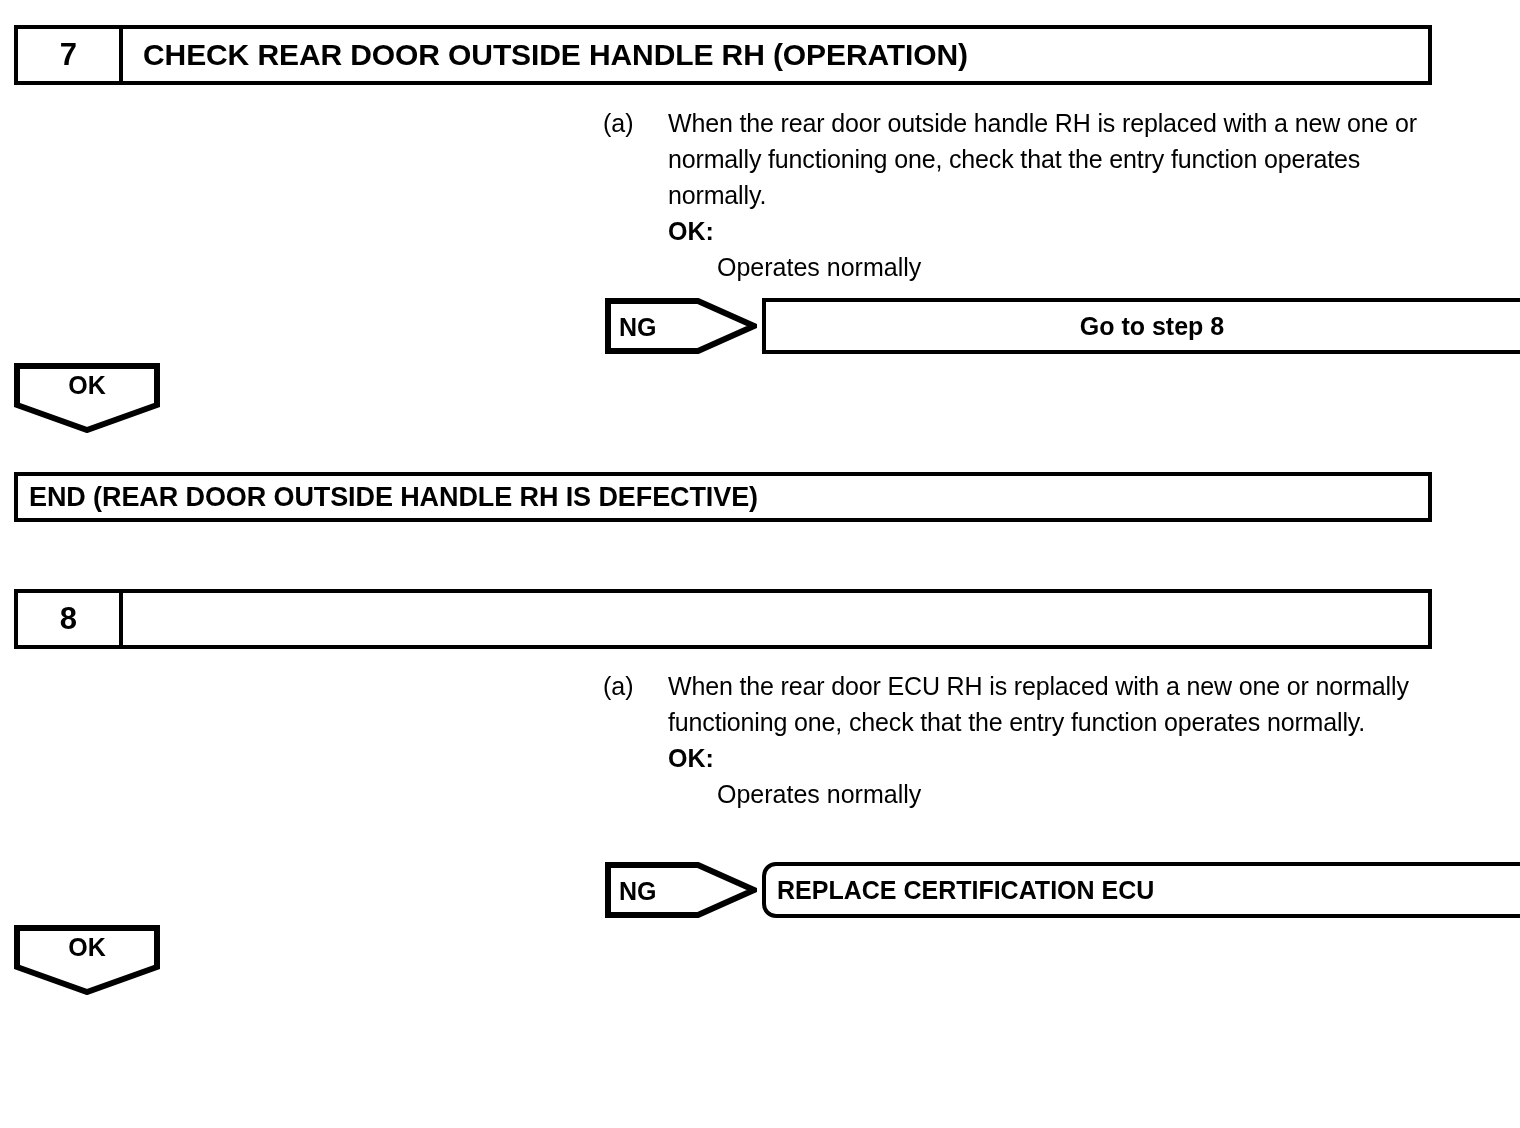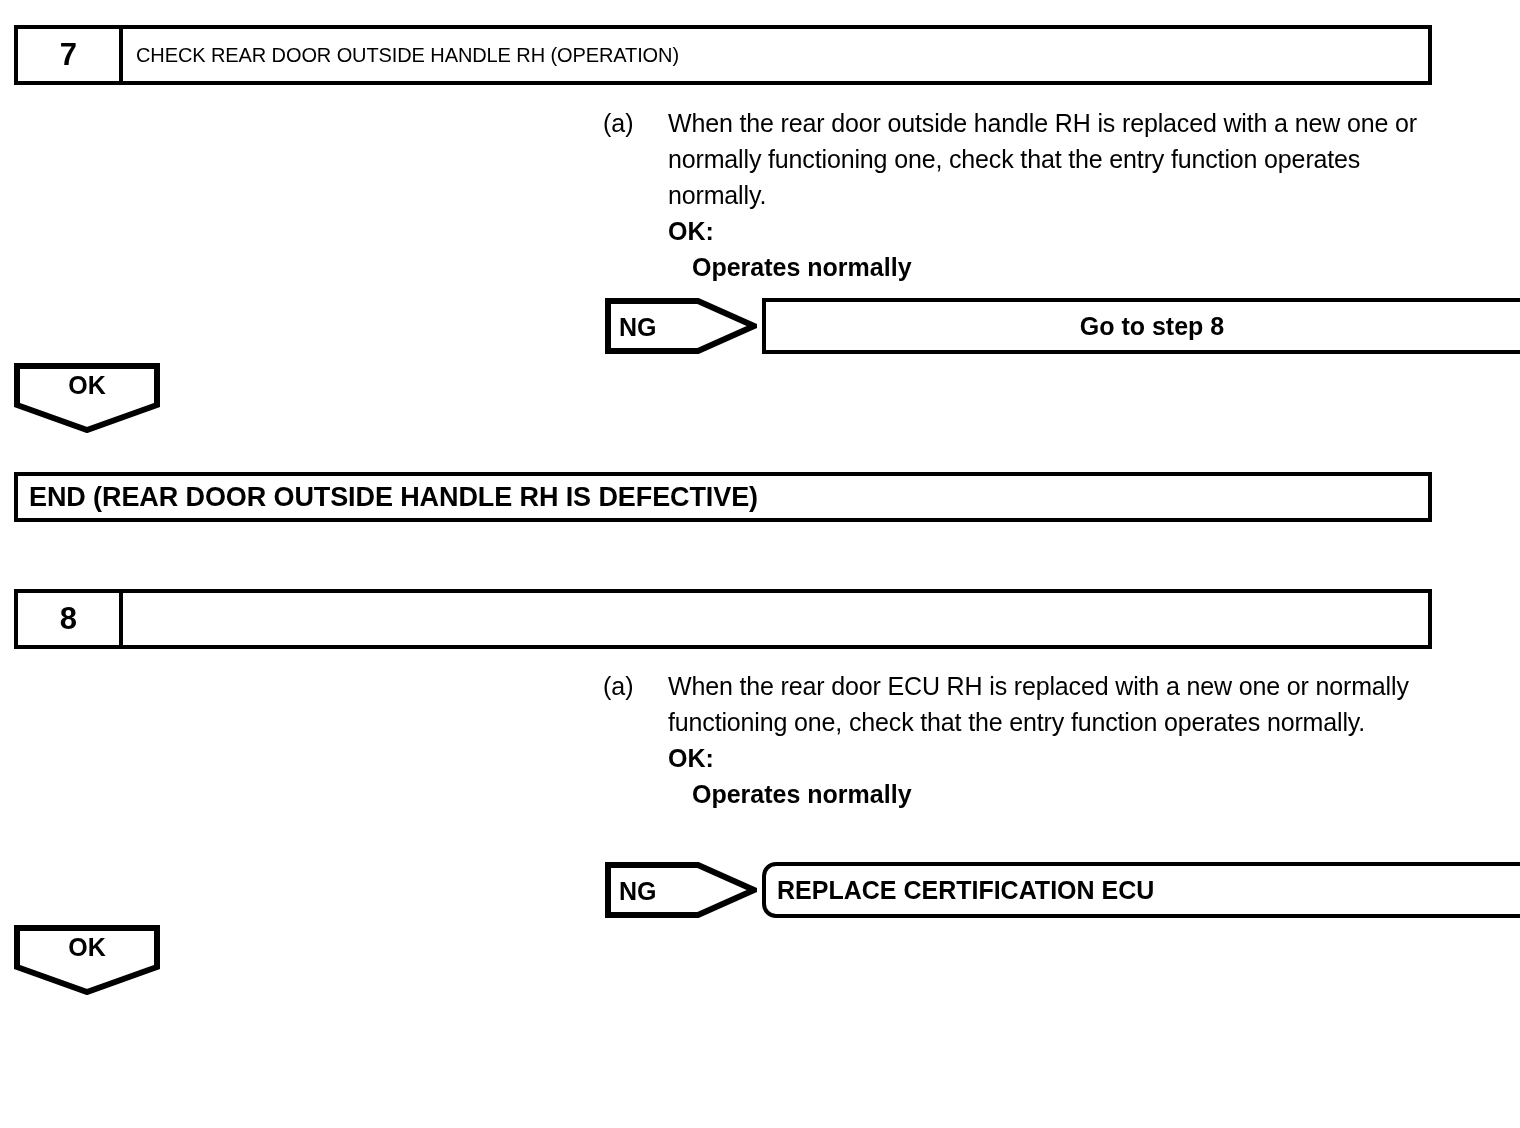--- a/index.html
+++ b/index.html
@@ -40,23 +40,23 @@
     align-items: center;
     justify-content: center;
     font-size: 31px;
     font-weight: bold;
     letter-spacing: 0.5px;
   }
   .step-title {
     flex: 1;
     display: flex;
     align-items: center;
-    padding-left: 13px;
-    font-size: 20px;
-    font-weight: normal;
+    padding-left: 20px;
+    font-size: 30px;
+    font-weight: bold;
     letter-spacing: -0.1px;
     white-space: nowrap;
   }
 
   
   .proc-block {
     position: absolute;
     left: 603px;
     width: 840px;
   }
@@ -78,22 +78,22 @@
   }
   .ok-label {
     font-size: 25px;
     line-height: 36px;
     font-weight: bold;
     margin-left: 65px;
   }
   .ok-value {
     font-size: 25px;
     line-height: 36px;
-    font-weight: bold;
-    margin-left: 89px;
+    font-weight: normal;
+    margin-left: 114px;
   }
 
   
   .ng-tag {
     position: absolute;
     width: 152px;
     height: 56px;
   }
   .ng-tag svg {
     position: absolute;

